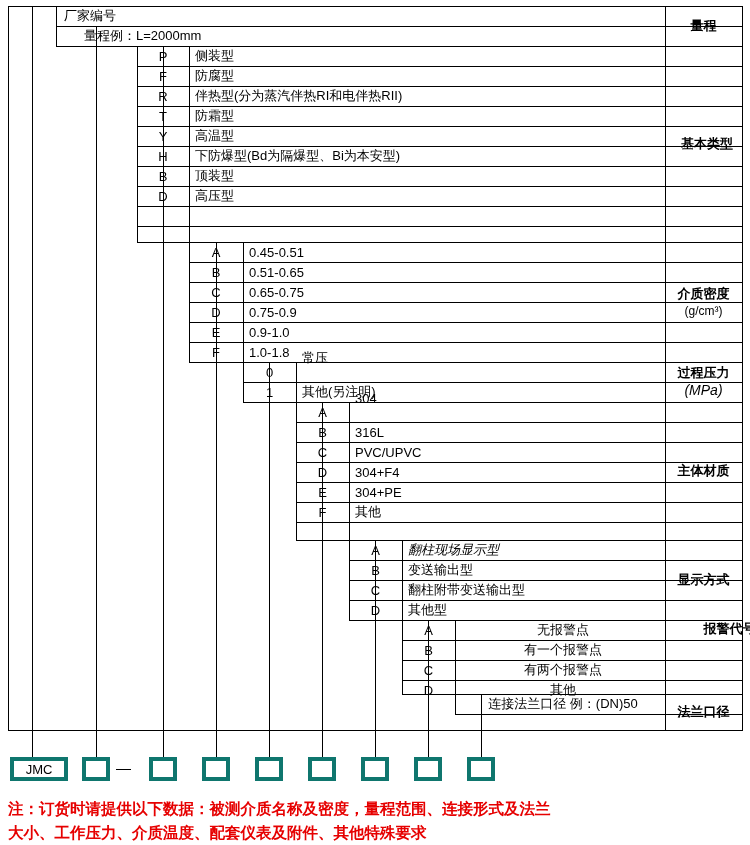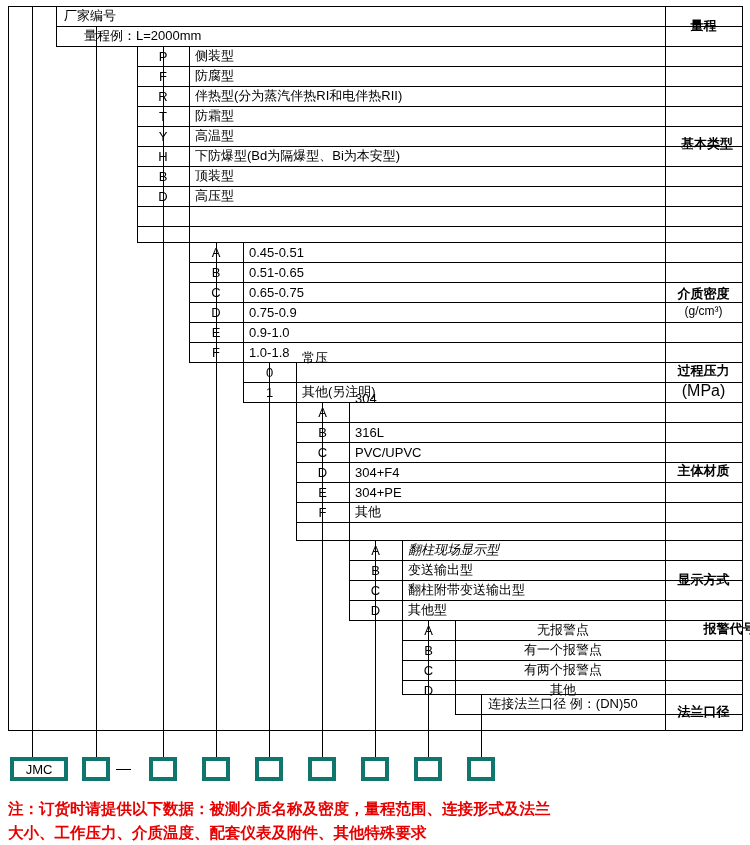--- a/index.html
+++ b/index.html
@@ -157,21 +157,21 @@
   <span>介质密度</span>
   <span style="font-weight:normal;font-size:12px;">(g/cm³)</span>
 </div>
 
 <div class="cell code" style="left:243px;top:362px;width:53px;height:20px;">0</div>
 <div class="cell desc" style="left:296px;top:348px;width:369px;height:20px;">常压</div>
 <div class="cell code" style="left:243px;top:382px;width:53px;height:20px;">1</div>
 <div class="cell desc" style="left:296px;top:382px;width:369px;height:20px;">其他(另注明)</div>
 <div class="cell grpname" style="left:665px;top:362px;width:77px;height:40px;">
   <span>过程压力</span>
-  <span style="font-weight:normal;font-size:16px;">(MPa)</span>
+  <span style="font-weight:normal;font-size:14px;font-style:italic;">(MPa)</span>
 </div>
 
 <div class="cell code" style="left:296px;top:402px;width:53px;height:20px;">A</div>
 <div class="cell desc" style="left:349px;top:388px;width:316px;height:20px;">304</div>
 <div class="cell code" style="left:296px;top:422px;width:53px;height:20px;">B</div>
 <div class="cell desc" style="left:349px;top:422px;width:316px;height:20px;">316L</div>
 <div class="cell code" style="left:296px;top:442px;width:53px;height:20px;">C</div>
 <div class="cell desc" style="left:349px;top:442px;width:316px;height:20px;">PVC/UPVC</div>
 <div class="cell code" style="left:296px;top:462px;width:53px;height:20px;">D</div>
 <div class="cell desc" style="left:349px;top:462px;width:316px;height:20px;">304+F4</div>

